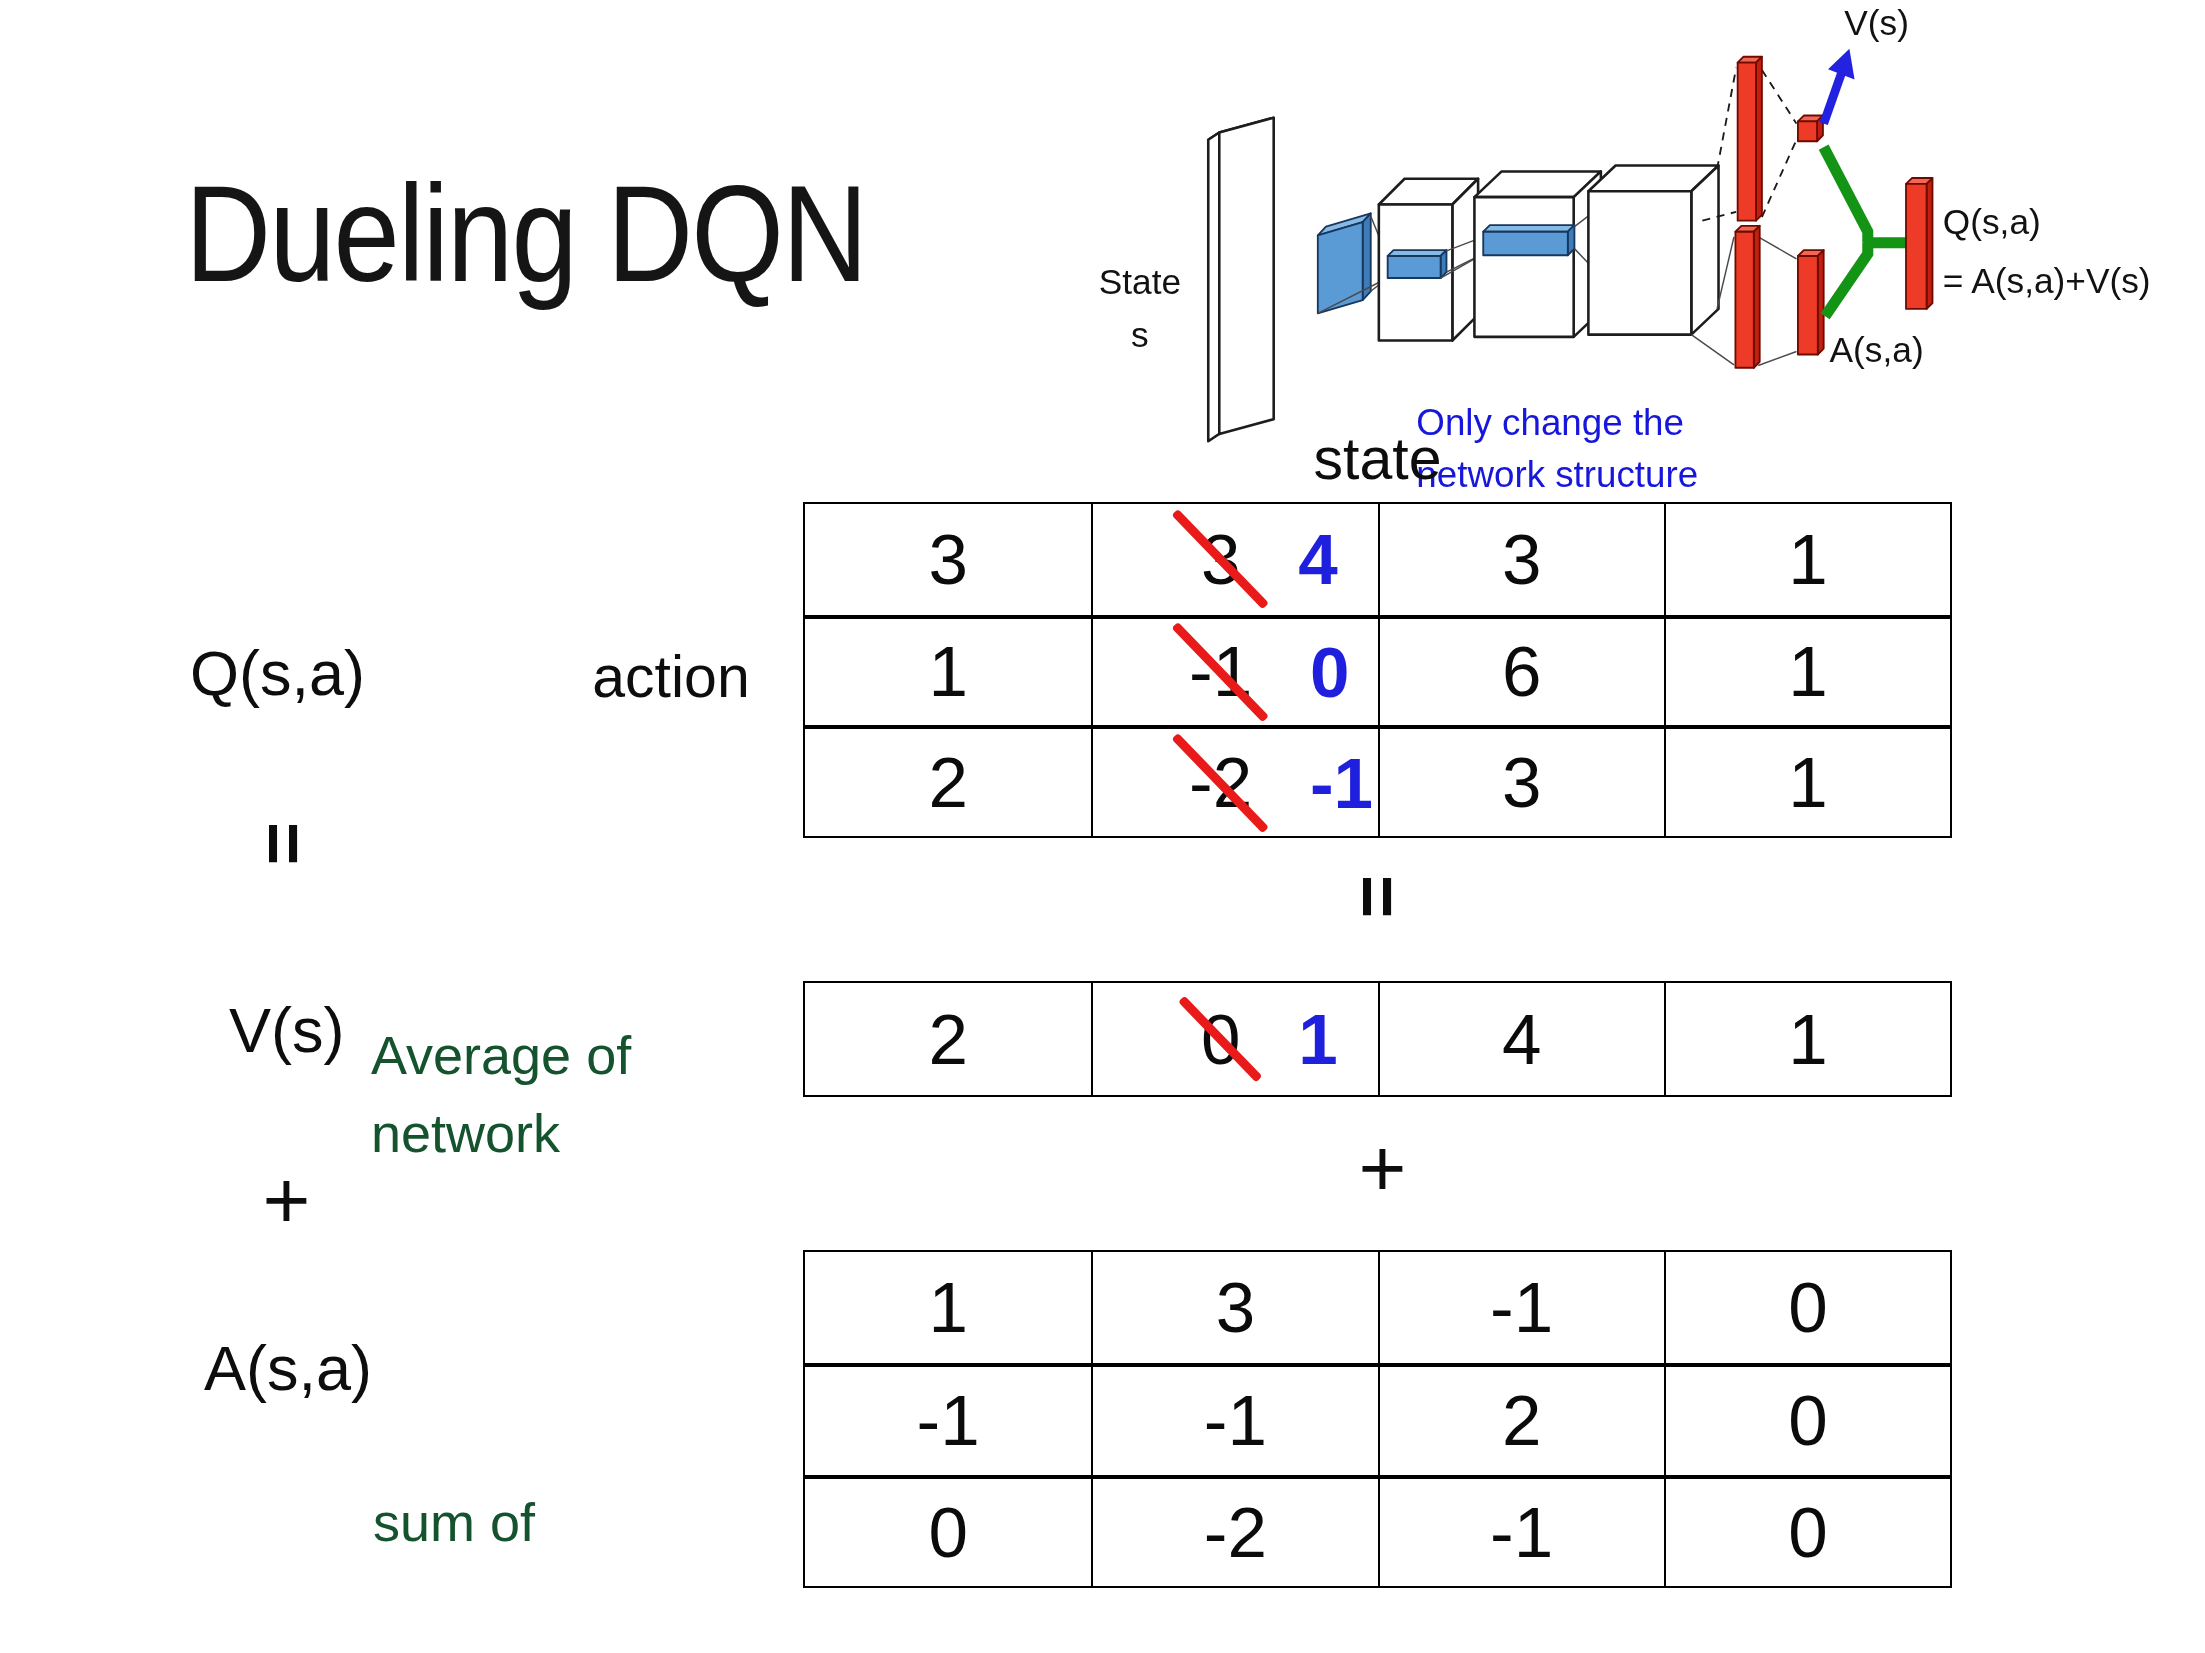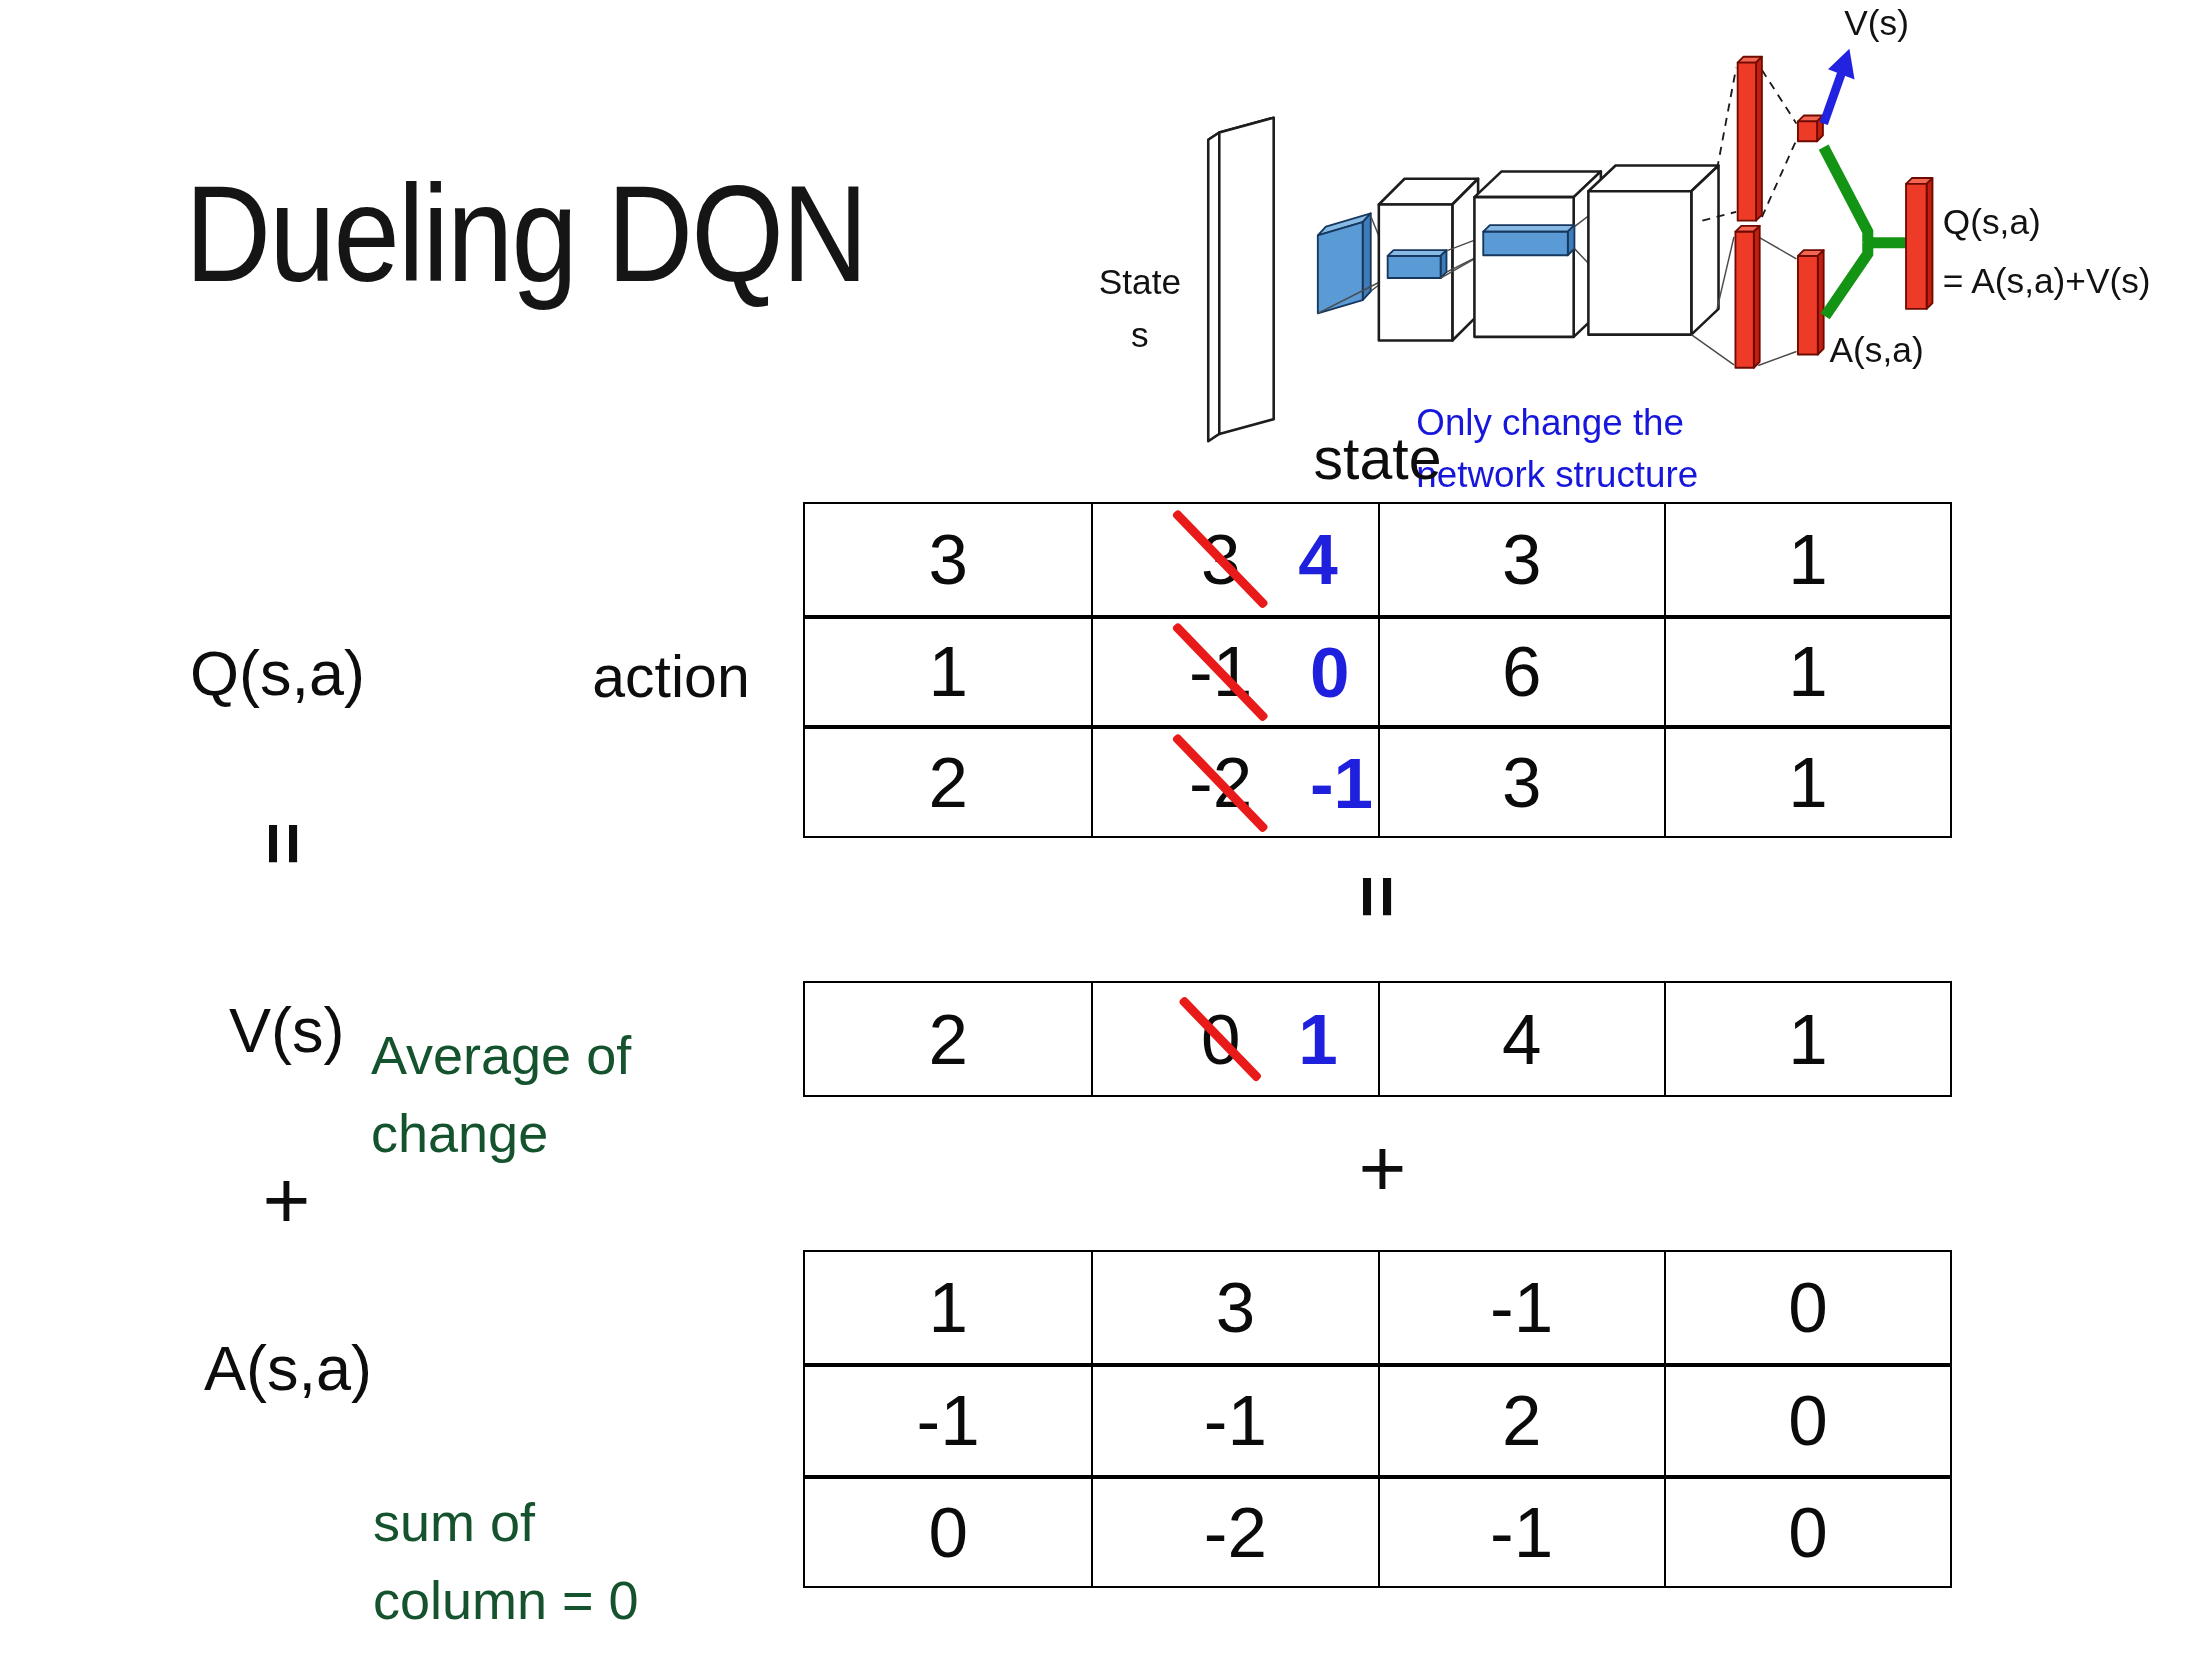--- a/index.html
+++ b/index.html
@@ -191,25 +191,24 @@
   <div class="fn-label v-label">V(s)</div>
   <div class="fn-label a-label">A(s,a)</div>
 
   <div class="sym eq eq-left">=</div>
   <div class="sym eq eq-mid">=</div>
   <div class="sym plus plus-left">+</div>
   <div class="sym plus plus-mid">+</div>
 
   <div class="note avg-note">
     <span>Average of</span><br>
-    <span>change</span>
+    <span>network</span>
   </div>
   <div class="note sum-note">
     <span>sum of</span><br>
-    <span>column = 0</span>
   </div>
 
   <div id="q-table" class="mtable">
       <div class="cell">3</div>
       <div class="cell changed">
         <span class="pair">
           <span class="oldv">3<span class="strike"></span></span>
           <span class="newv">4</span>
         </span>
       </div>

